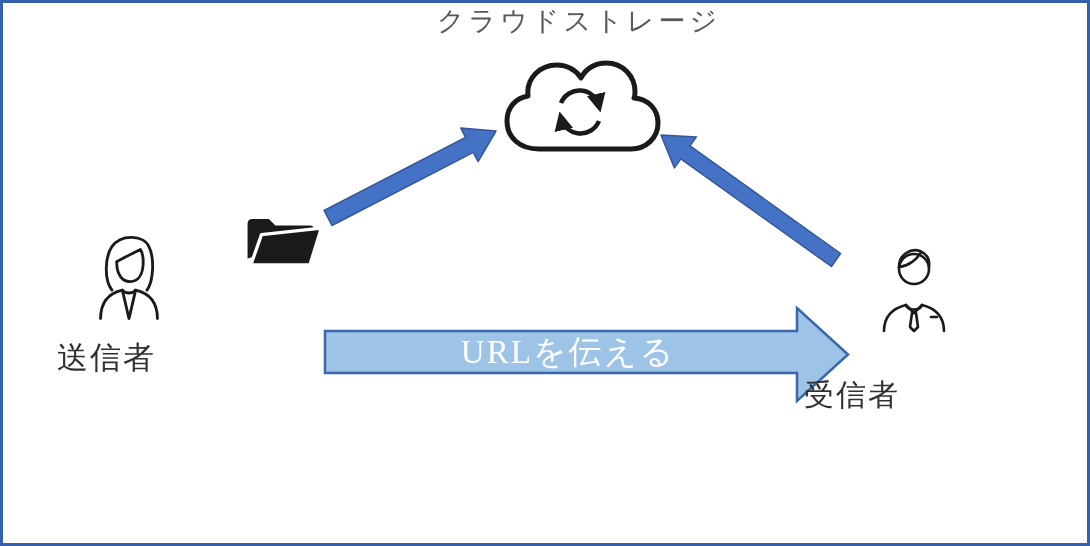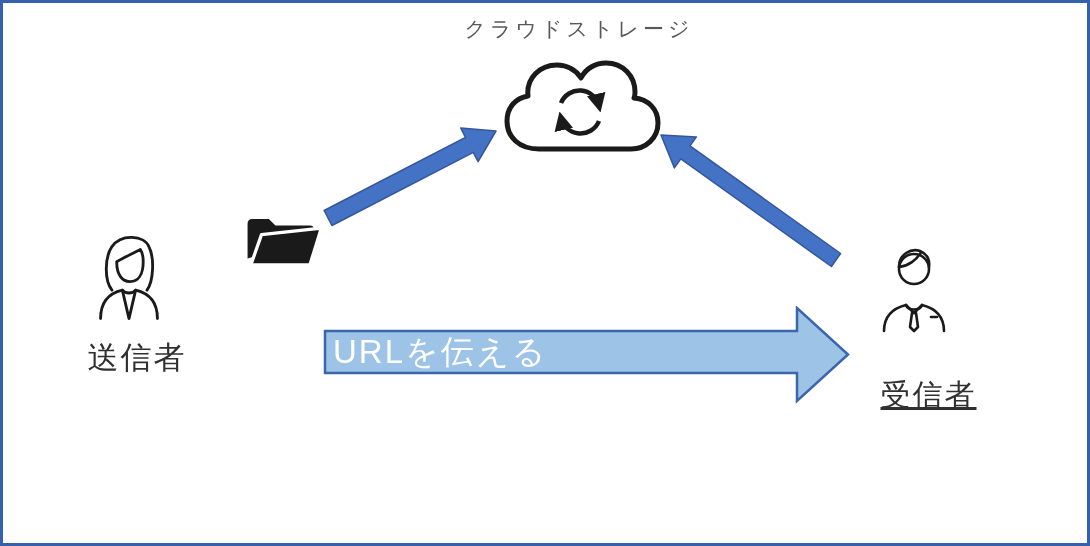--- a/index.html
+++ b/index.html
@@ -7,40 +7,41 @@
     position:relative;
     width:1090px; height:546px;
     box-sizing:border-box;
     background:#ffffff;
     border:3px solid var(--frame-border, #3560ab);
     font-family:"Liberation Sans", sans-serif;
     overflow:hidden;
   }
   .abs { position:absolute; }
   .title {
-    left:400px; top:12px; width:352px;
+    left:400px; top:0; width:352px;
     text-align:center;
-    font-size:21px; letter-spacing:4px;
+    font-size:27px; letter-spacing:4px;
     color:var(--title-text, #595959);
     font-weight:300;
   }
   .person-label {
-    text-align:center;
+    text-align:left;
     color:var(--label-text, #303030);
     font-weight:300;
     letter-spacing:2px;
   }
   .sender-label   { left:54px;  top:334px; width:160px; font-size:31px; }
-  .receiver-label { left:848px; top:372px; width:155px; font-size:30px;text-decoration:underline; }
+  .receiver-label { left:801px; top:372px; width:155px; font-size:30px; }
   .banner-text {
     left:330px; top:327px; width:470px; height:61px;
-    line-height:44px; 
+    line-height:44px; text-align:center;
     font-size:33px; letter-spacing:2px;
     color:var(--banner-text, #ffffff);
     font-weight:400;
+    font-family:Liberation Serif, serif;
   }
   svg { display:block; }
 </style>
 </head>
 <body>
 
 <div class="canvas">
 
   <div class="abs title">クラウドストレージ</div>
 

